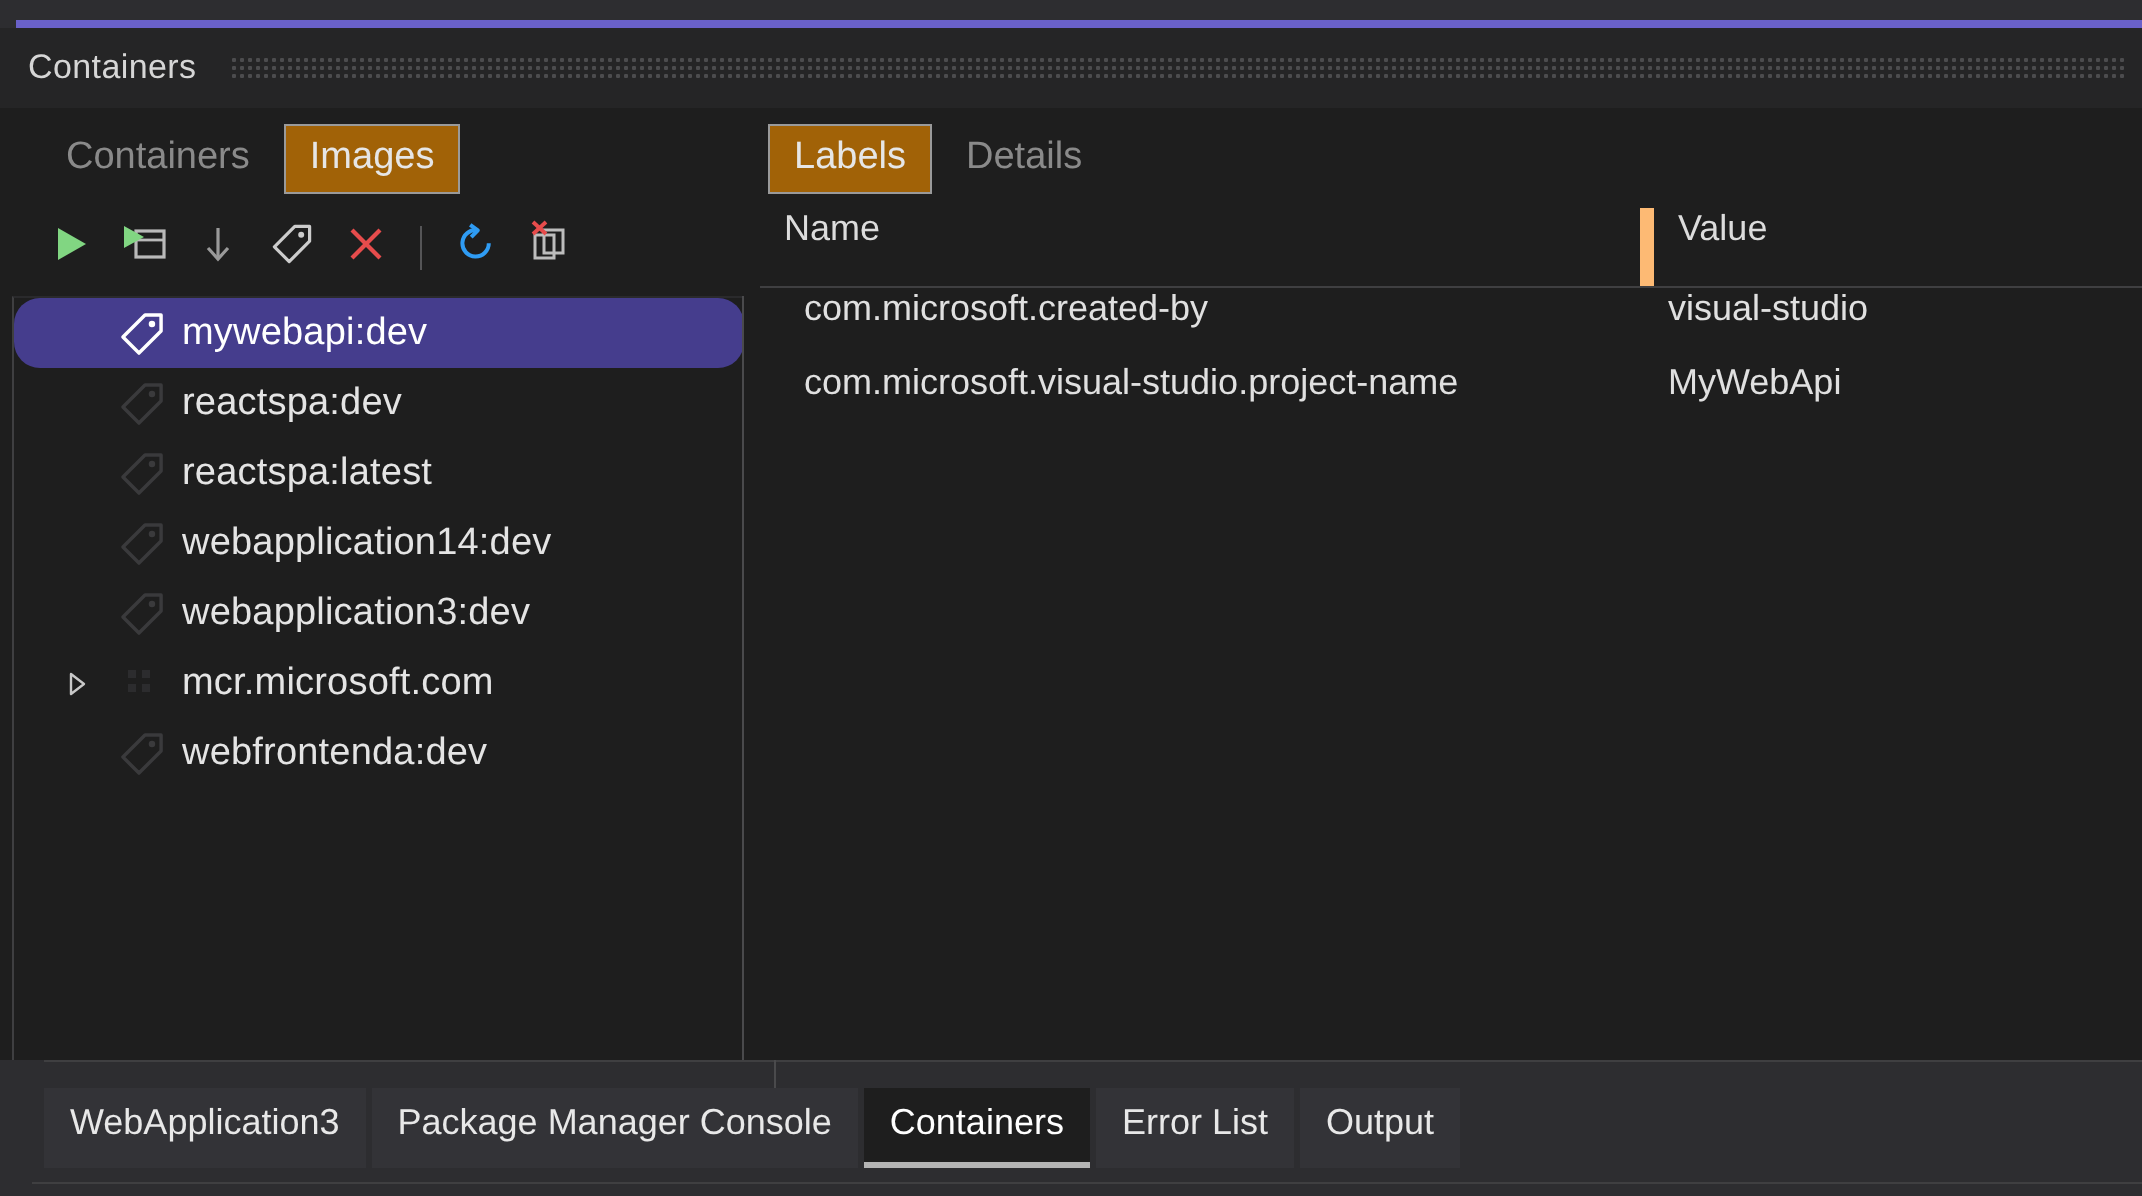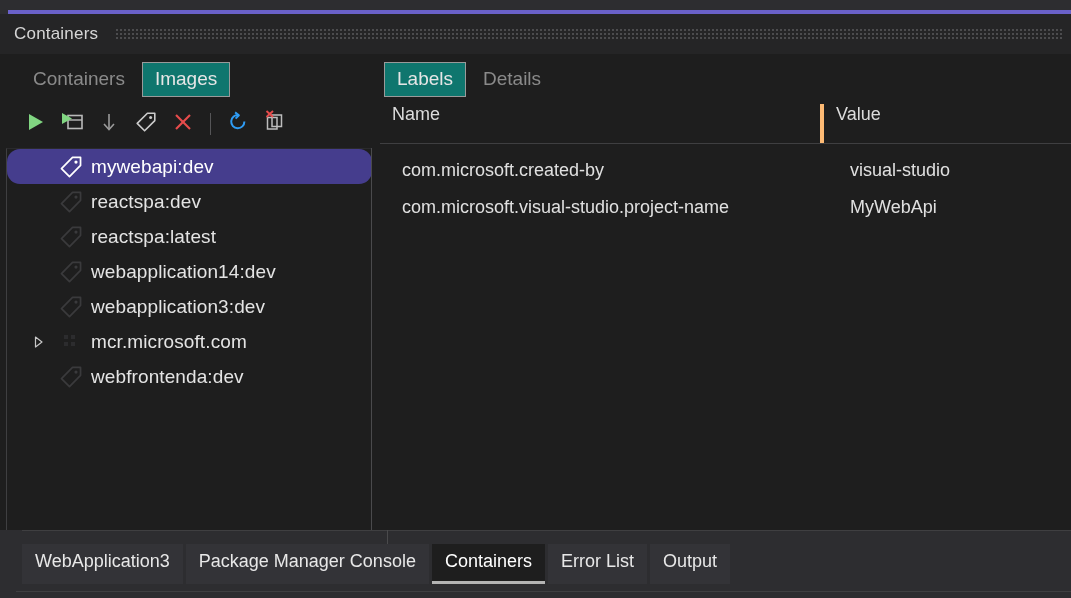--- a/index.html
+++ b/index.html
@@ -83,21 +83,21 @@
     font-size: 19px;
     color: #8a8a8a;
     padding: 5px 12px 6px 12px;
     border: 1px solid transparent;
     cursor: default;
     white-space: nowrap;
   }
   .pane-tab.selected {
     color: #e6e6e6;
     border: 1px solid #9a9a9a;
-    background: #0f766e;
+    background: #a16207;
   }
 
   .toolbar {
     display: flex;
     align-items: center;
     height: 40px;
     padding-left: 18px;
     gap: 3px;
   }
   .tb-btn {
@@ -179,27 +179,26 @@
   .gh-cell {
     font-size: 18px;
     color: #dcdcdc;
     padding-left: 12px;
     height: 100%;
     display: flex;
     align-items: flex-start;
     position: relative;
   }
   .gh-cell.name { width: 440px; }
-  .gh-cell.value { flex: 1 1 auto; border-left: 4px solid #fdba74; }
+  .gh-cell.value { flex: 1 1 auto; border-left: 7px solid #fdba74; }
 
   .grid-row {
     display: flex;
-    align-items: flex-end;
+    align-items: flex-start;
     height: 37px;
-    gap: 16px;
   }
   .gr-cell {
     font-size: 18px;
     color: #e0e0e0;
     padding-left: 12px;
     white-space: nowrap;
   }
   .gr-cell.name { width: 440px; padding-left: 30px; }
   .gr-cell.value { flex: 1 1 auto; padding-left: 22px; }
 

